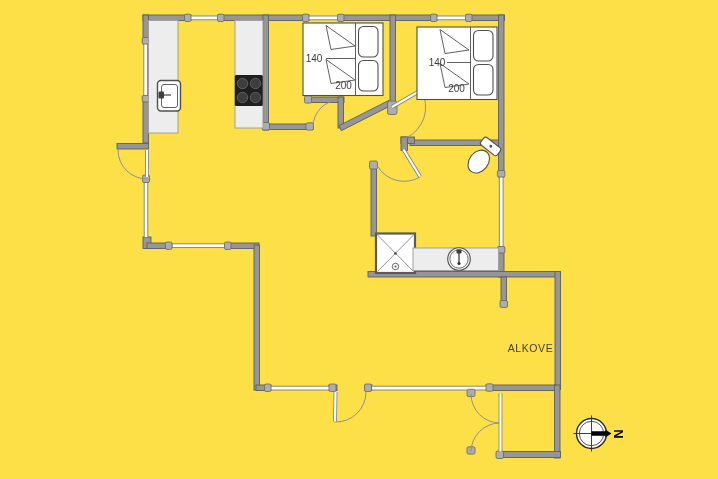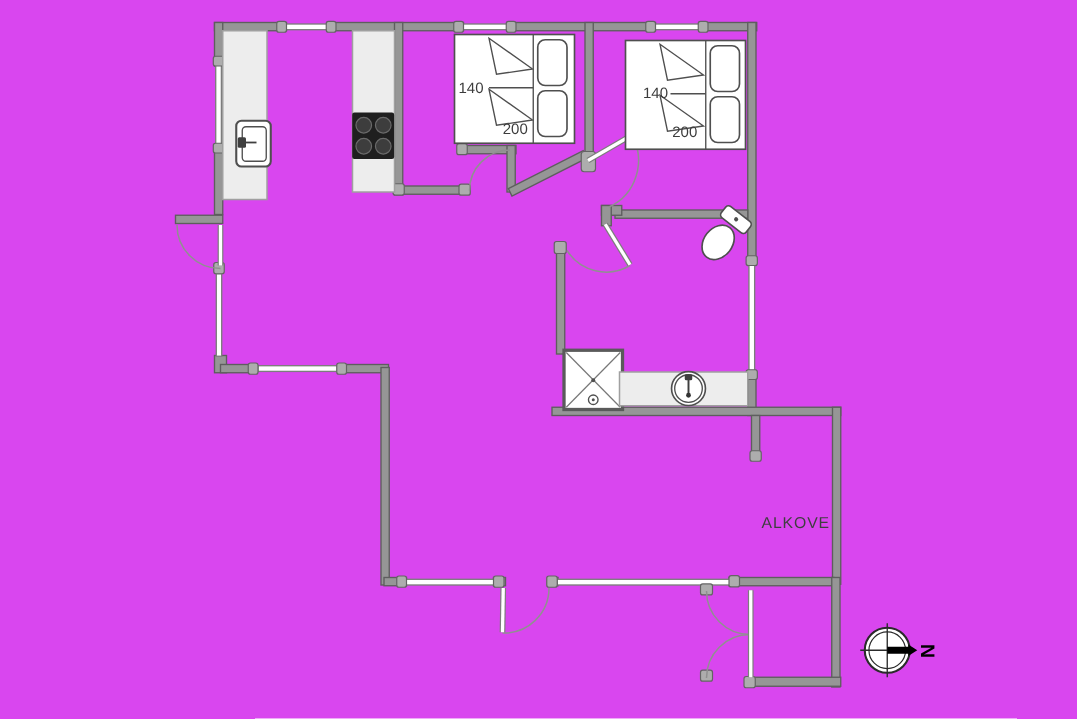--- a/index.html
+++ b/index.html
@@ -1,16 +1,16 @@
 <!DOCTYPE html>
 <html><head>
 <meta charset="utf-8">
 <style>
   html,body{margin:0;padding:0;background:#fff;}
-  .canvas{position:relative;width:718px;height:479px;background:#d946ef;overflow:hidden;
+  .canvas{position:relative;width:718px;height:479px;background:#fde047;overflow:hidden;
           font-family:"Liberation Sans",sans-serif;}
   svg{display:block;}
   .wall{fill:#969696;stroke:#5e5e5e;stroke-width:.9;}
   .cap{fill:#adadad;stroke:#646464;stroke-width:.8;}
   .win{fill:#ffffff;stroke:#7d7d7d;stroke-width:.9;}
   .arc{fill:none;stroke:#909090;stroke-width:1;}
   .leaf-o{stroke:#7d7d7d;stroke-width:3.8;fill:none;}
   .leaf-i{stroke:#ffffff;stroke-width:2.2;fill:none;}
   .counter{fill:#ededed;stroke:#a0a0a0;stroke-width:1;}
   .fx{fill:#ffffff;stroke:#4f4f4f;stroke-width:1.1;}

